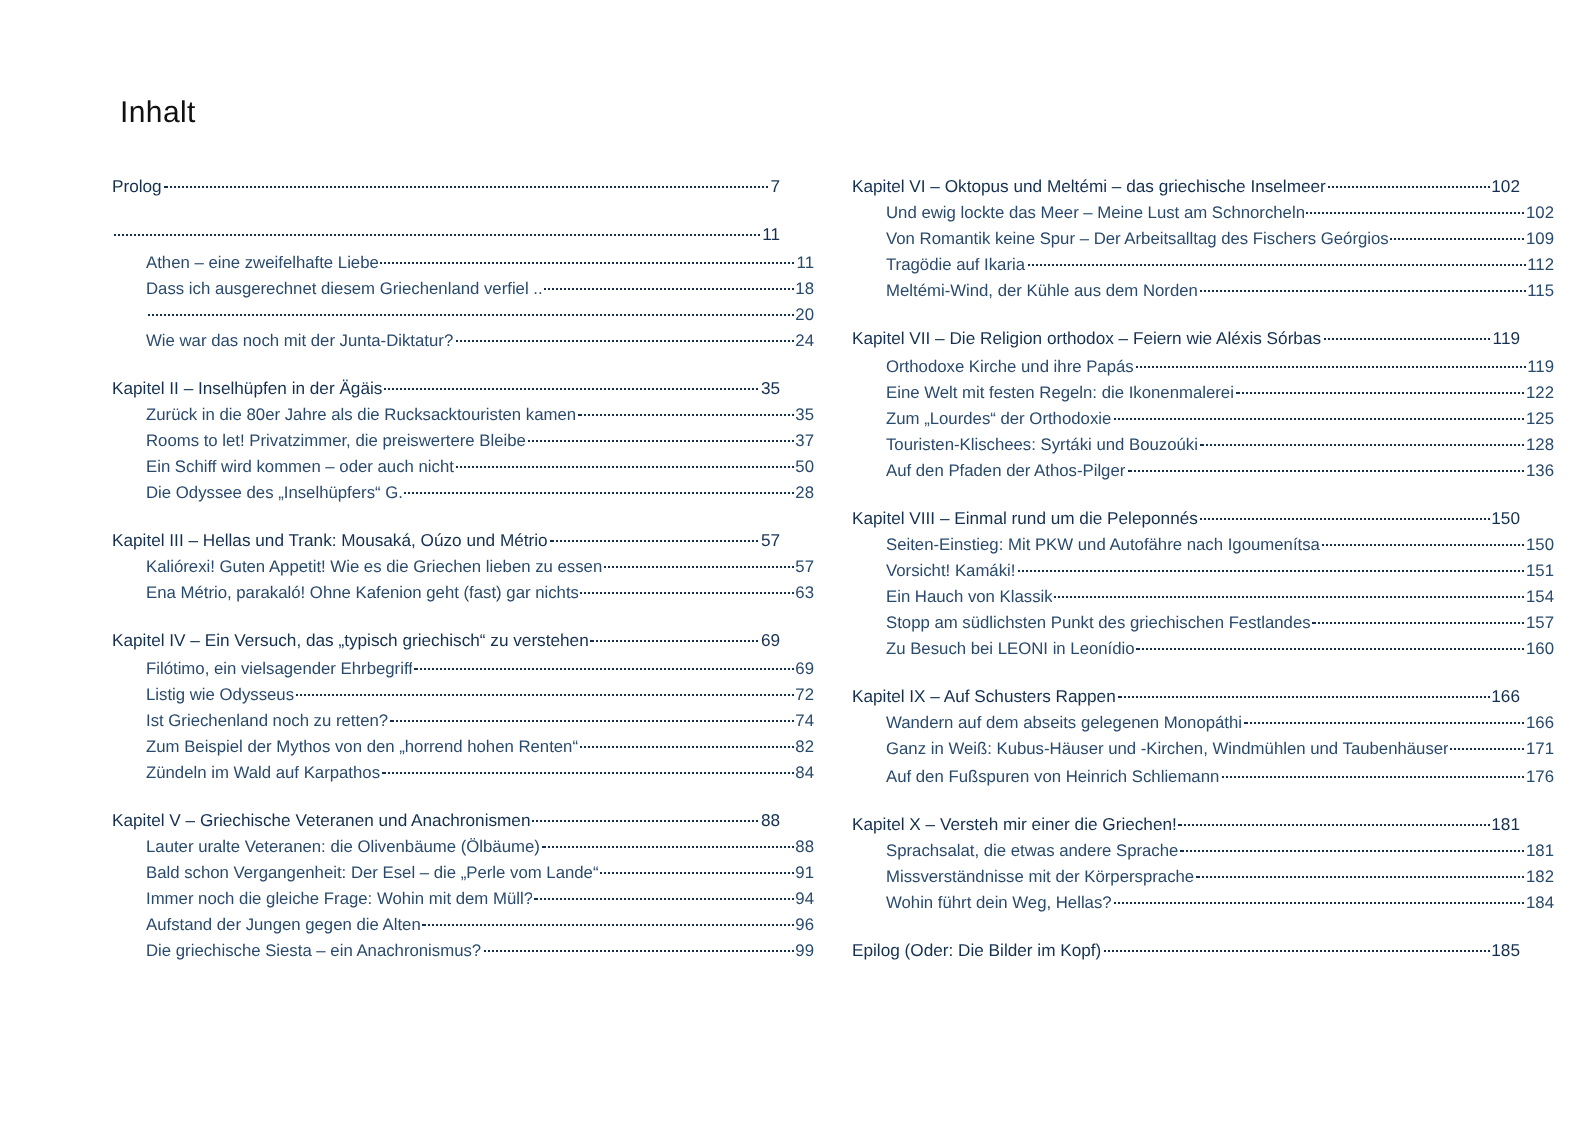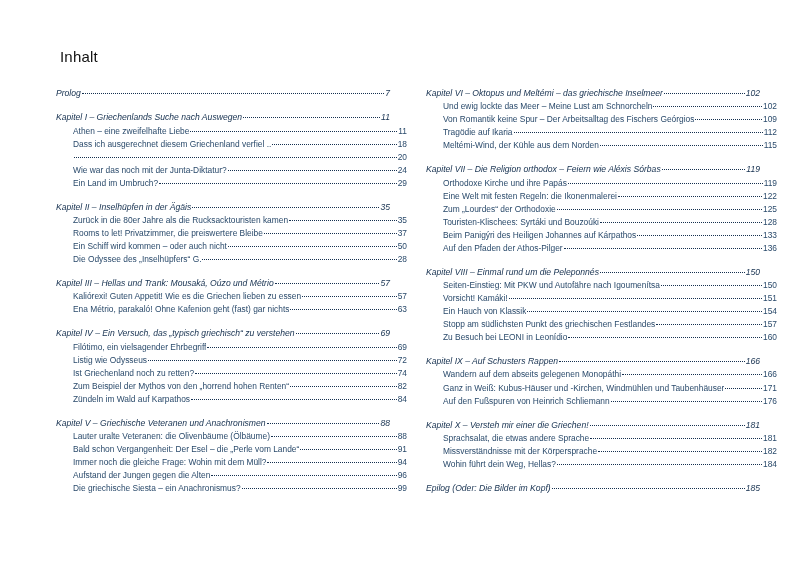--- a/index.html
+++ b/index.html
@@ -66,21 +66,20 @@
   }
   .entry .pg {
     font-family: "Liberation Sans", sans-serif;
     color: #15304f;
     flex: 0 0 auto;
     text-align: right;
   }
   .lvl0 {
     font-size: 8.6px;
     margin-top: 0;
-    font-style: italic;
   }
   .lvl0 .label, .lvl0 .pg {
     color: #15304f;
   }
   .lvl1 {
     padding-left: 17px;
   }
   .lvl1 .label, .lvl1 .pg {
     color: #2a4a6b;
   }
@@ -97,21 +96,20 @@
     <div class="col" id="col-left">
         <div class="group">
           <div class="entry lvl0">
             <span class="label">Prolog</span>
             <span class="dots"></span>
             <span class="pg">7</span>
           </div>
         </div>
         <div class="group">
           <div class="entry lvl0">
-            <span class="label">Kapitel I – Griechenlands Suche nach Auswegen</span>
             <span class="dots"></span>
             <span class="pg">11</span>
           </div>
           <div class="entry lvl1">
             <span class="label">Athen – eine zweifelhafte Liebe</span>
             <span class="dots"></span>
             <span class="pg">11</span>
           </div>
           <div class="entry lvl1">
             <span class="label">Dass ich ausgerechnet diesem Griechenland verfiel ..</span>
@@ -119,25 +117,20 @@
             <span class="pg">18</span>
           </div>
           <div class="entry lvl1">
             <span class="dots"></span>
             <span class="pg">20</span>
           </div>
           <div class="entry lvl1">
             <span class="label">Wie war das noch mit der Junta-Diktatur?</span>
             <span class="dots"></span>
             <span class="pg">24</span>
-          </div>
-          <div class="entry lvl1">
-            <span class="label">Ein Land im Umbruch?</span>
-            <span class="dots"></span>
-            <span class="pg">29</span>
           </div>
         </div>
         <div class="group">
           <div class="entry lvl0">
             <span class="label">Kapitel II – Inselhüpfen in der Ägäis</span>
             <span class="dots"></span>
             <span class="pg">35</span>
           </div>
           <div class="entry lvl1">
             <span class="label">Zurück in die 80er Jahre als die Rucksacktouristen kamen</span>
@@ -288,25 +281,20 @@
           </div>
           <div class="entry lvl1">
             <span class="label">Zum „Lourdes“ der Orthodoxie</span>
             <span class="dots"></span>
             <span class="pg">125</span>
           </div>
           <div class="entry lvl1">
             <span class="label">Touristen-Klischees: Syrtáki und Bouzoúki</span>
             <span class="dots"></span>
             <span class="pg">128</span>
-          </div>
-          <div class="entry lvl1">
-            <span class="label">Beim Panigýri des Heiligen Johannes auf Kárpathos</span>
-            <span class="dots"></span>
-            <span class="pg">133</span>
           </div>
           <div class="entry lvl1">
             <span class="label">Auf den Pfaden der Athos-Pilger</span>
             <span class="dots"></span>
             <span class="pg">136</span>
           </div>
         </div>
         <div class="group">
           <div class="entry lvl0">
             <span class="label">Kapitel VIII – Einmal rund um die Peleponnés</span>

